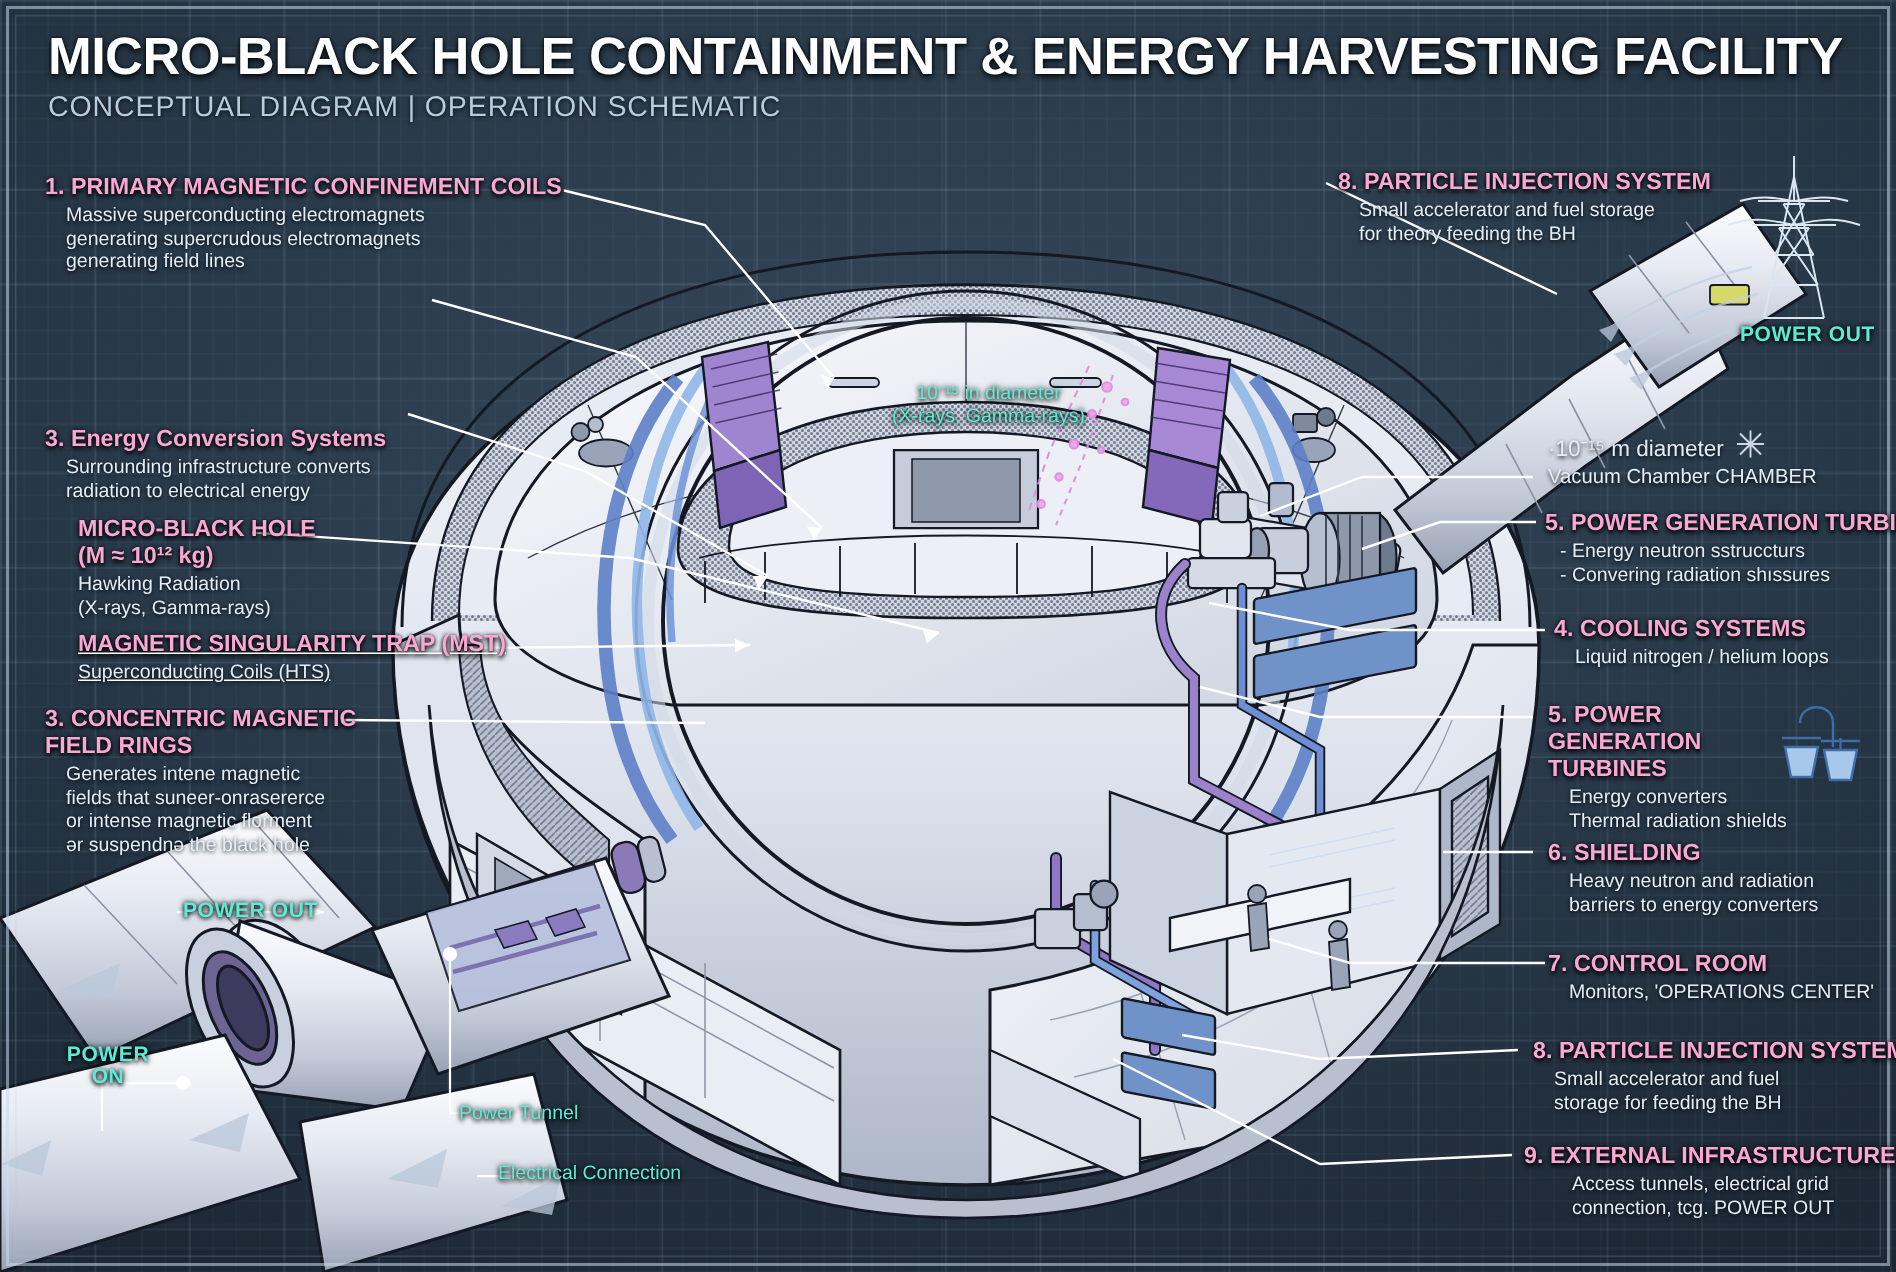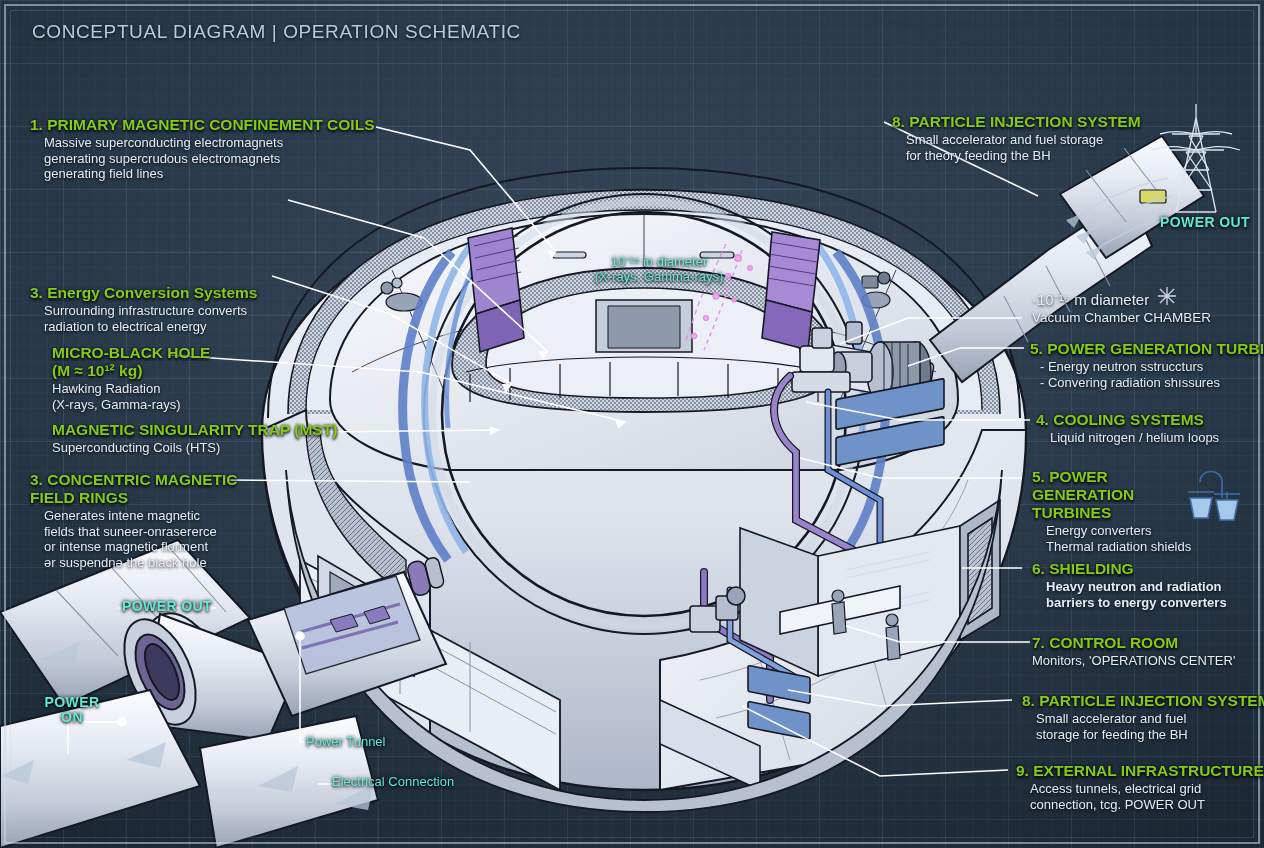--- a/index.html
+++ b/index.html
@@ -59,21 +59,21 @@
   .subtitle{
     margin-top:3px;
     font-size:19px;letter-spacing:.6px;
     color:#b8ccdd;
     text-shadow:0 1px 3px rgba(0,0,0,.8);
   }
 
   
   .callout{position:absolute;}
   .callout .ct{
-    font-size:15.5px;font-weight:bold;color:#84cc16;line-height:1.16;
+    font-size:15.5px;font-weight:bold;color:#f9a8d4;line-height:1.16;
     text-shadow:0 2px 3px rgba(0,0,0,.9),0 0 3px rgba(0,0,0,.85);
     white-space:nowrap;
   }
   .callout .ct.wrap{white-space:normal;}
   .callout .cd{
     font-size:13px;color:#e3edf6;line-height:1.2;
     text-shadow:0 1px 3px rgba(0,0,0,.9);
     margin-top:1px;
   }
   .callout.right{text-align:left;}
@@ -531,20 +531,21 @@
         <circle cx="300" cy="636" r="4" fill="#fff"></circle>
         <path d="M318 784 L348 784"></path>
       </g>
     </svg>
   </div>
 
   <div class="frame"></div>
   <div class="frame-inner"></div>
 
   <div class="header">
+    <div class="title">MICRO-BLACK HOLE CONTAINMENT &amp; ENERGY HARVESTING FACILITY</div>
     <div class="subtitle">CONCEPTUAL DIAGRAM  |  OPERATION SCHEMATIC</div>
   </div>
 
   <div class="callout" style="left:30px;top:116px;">
     <div class="ct"><span>1.</span> <span>PRIMARY MAGNETIC CONFINEMENT COILS</span></div>
     <div class="cd" style="white-space:pre-line;margin-left:14px;">Massive superconducting electromagnets
 generating supercrudous electromagnets
 generating field lines</div>
   </div>
 
@@ -555,21 +556,21 @@
 radiation to electrical energy</div>
   </div>
 
   <div class="callout" style="left:52px;top:344px;">
     <div class="ct">MICRO-BLACK HOLE</div>
     <div class="ct">(M ≈ 10¹² kg)</div>
     <div class="cd" style="white-space:pre-line;"> Hawking Radiation
 (X-rays, Gamma-rays)</div>
   </div>
 
-  <div class="callout" style="left:52px;top:421px;">
+  <div class="callout" style="left:52px;top:421px;text-decoration:underline;">
     <div class="ct">MAGNETIC SINGULARITY TRAP (MST)</div>
     <div class="cd">Superconducting Coils (HTS)</div>
   </div>
 
   <div class="callout" style="left:30px;top:471px;">
     <div class="ct wrap" style="max-width:215px;"><span>3.</span> <span style="white-space:pre-line;">CONCENTRIC MAGNETIC
 FIELD RINGS</span></div>
     <div class="cd" style="white-space:pre-line;margin-left:14px;">Generates intene magnetic
 fields that suneer-onrasererce
 or intense magnetic florment
@@ -600,38 +601,38 @@
 
   <div class="callout right" style="left:1032px;top:468px;">
     <div class="ct wrap" style="max-width:180px;"><span>5.</span> <span style="white-space:pre-line;">POWER GENERATION
 TURBINES</span></div>
     <div class="cd" style="white-space:pre-line;margin-left:14px;">Energy converters
 Thermal radiation shields</div>
   </div>
 
   <div class="callout right" style="left:1032px;top:560px;">
     <div class="ct"><span>6.</span> <span>SHIELDING</span></div>
-    <div class="cd" style="white-space:pre-line;margin-left:14px;font-weight:bold;">Heavy neutron and radiation
+    <div class="cd" style="white-space:pre-line;margin-left:14px;">Heavy neutron and radiation
 barriers to energy converters</div>
   </div>
 
   <div class="callout right" style="left:1032px;top:634px;">
     <div class="ct"><span>7.</span> <span>CONTROL ROOM</span></div>
-    <div class="cd" style="">Monitors, 'OPERATIONS CENTER'</div>
+    <div class="cd" style="margin-left:14px;">Monitors, 'OPERATIONS CENTER'</div>
   </div>
 
   <div class="callout right" style="left:1022px;top:692px;">
     <div class="ct"><span>8.</span> <span>PARTICLE INJECTION SYSTEM</span></div>
     <div class="cd" style="white-space:pre-line;margin-left:14px;">Small accelerator and fuel
 storage for feeding the BH</div>
   </div>
 
   <div class="callout right" style="left:1016px;top:762px;">
     <div class="ct"><span>9.</span> <span>EXTERNAL INFRASTRUCTURE</span></div>
-    <div class="cd" style="white-space:pre-line;margin-left:14px;">Access tunnels, electrical grid
+    <div class="cd" style="white-space:pre-line;margin-left:32px;">Access tunnels, electrical grid
 connection, tcg. POWER OUT</div>
   </div>
 
   <div class="chip center" style="left:584px;top:252px;width:150px;">10⁻¹⁵ in diameter</div>
   <div class="chip center" style="left:578px;top:269px;width:162px;">(X-rays, Gamma-rays)</div>
 
   <div class="chip bold" style="left:1160px;top:214px;">POWER OUT</div>
   <div class="chip bold" style="left:122px;top:598px;">POWER OUT</div>
   <div class="chip bold center" style="left:40px;top:695px;width:64px;white-space:pre-line;line-height:1.1;">POWER
 ON</div>

